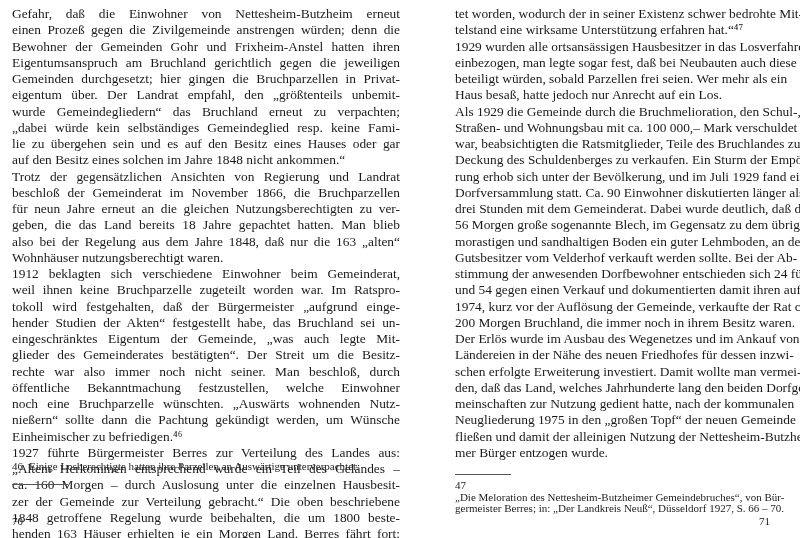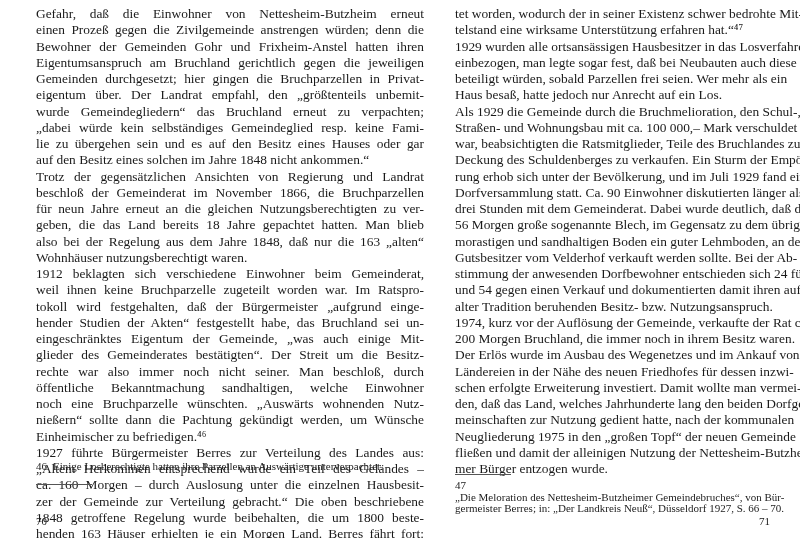--- a/index.html
+++ b/index.html
@@ -1,19 +1,19 @@
 <!DOCTYPE html>
 <html><head>
 <meta charset="utf-8">
 <style>
   html, body { margin:0; padding:0; background:#ffffff; }
   body { width:800px; height:538px; position:relative; overflow:hidden;
          font-family:"Liberation Serif", "DejaVu Serif", serif; color:#1a1a1a; }
   .page { position:absolute; top:0; height:538px; }
-  .page-left { left:0; width:400px;margin-left:24px; }
+  .page-left { left:0; width:400px; }
   .page-right { left:400px; width:400px; }
   .body-text { position:absolute; top:6px; font-size:13.4px; line-height:16.25px; }
   .page-left .body-text { left:12px; width:388px; }
   .page-right .body-text { left:55px; width:323px; }
   .line { display:block; white-space:nowrap; text-align:justify; text-align-last:justify; height:16.25px; }
   .line.last { text-align-last:left; }
   .fn-rule { position:absolute; height:1px; background:#555; width:56px; }
   .page-left .fn-rule { left:12px; top:484px; }
   .page-right .fn-rule { left:55px; top:474px; }
   .footnote { position:absolute; font-size:11px; line-height:11.5px; color:#222; }
@@ -45,24 +45,24 @@
       <span class="line">Trotz der gegensätzlichen Ansichten von Regierung und Landrat</span>
       <span class="line">beschloß der Gemeinderat im November 1866, die Bruchparzellen</span>
       <span class="line">für neun Jahre erneut an die gleichen Nutzungsberechtigten zu ver-</span>
       <span class="line">geben, die das Land bereits 18 Jahre gepachtet hatten. Man blieb</span>
       <span class="line">also bei der Regelung aus dem Jahre 1848, daß nur die 163 „alten“</span>
       <span class="line last">Wohnhäuser nutzungsberechtigt waren.</span>
       <span class="line">1912 beklagten sich verschiedene Einwohner beim Gemeinderat,</span>
       <span class="line">weil ihnen keine Bruchparzelle zugeteilt worden war. Im Ratspro-</span>
       <span class="line">tokoll wird festgehalten, daß der Bürgermeister „aufgrund einge-</span>
       <span class="line">hender Studien der Akten“ festgestellt habe, das Bruchland sei un-</span>
-      <span class="line">eingeschränktes Eigentum der Gemeinde, „was auch einige Mit-</span>
+      <span class="line">eingeschränktes Eigentum der Gemeinde, „was auch legte Mit-</span>
       <span class="line">glieder des Gemeinderates bestätigten“. Der Streit um die Besitz-</span>
       <span class="line">rechte war also immer noch nicht seiner. Man beschloß, durch</span>
-      <span class="line">öffentliche Bekanntmachung sandhaltigen, welche Einwohner</span>
+      <span class="line">öffentliche Bekanntmachung festzustellen, welche Einwohner</span>
       <span class="line">noch eine Bruchparzelle wünschten. „Auswärts wohnenden Nutz-</span>
       <span class="line">nießern“ sollte dann die Pachtung gekündigt werden, um Wünsche</span>
       <span class="line last">Einheimischer zu befriedigen.⁴⁶</span>
       <span class="line">1927 führte Bürgermeister Berres zur Verteilung des Landes aus:</span>
       <span class="line">„Altem Herkommen entsprechend wurde ein Teil des Geländes –</span>
       <span class="line">ca. 160 Morgen – durch Auslosung unter die einzelnen Hausbesit-</span>
       <span class="line">zer der Gemeinde zur Verteilung gebracht.“ Die oben beschriebene</span>
       <span class="line">1848 getroffene Regelung wurde beibehalten, die um 1800 beste-</span>
       <span class="line">henden 163 Häuser erhielten je ein Morgen Land. Berres fährt fort:</span>
     </div>
@@ -86,21 +86,20 @@
       <span class="line">war, beabsichtigten die Ratsmitglieder, Teile des Bruchlandes zur</span>
       <span class="line">Deckung des Schuldenberges zu verkaufen. Ein Sturm der Empö-</span>
       <span class="line">rung erhob sich unter der Bevölkerung, und im Juli 1929 fand eine</span>
       <span class="line">Dorfversammlung statt. Ca. 90 Einwohner diskutierten länger als</span>
       <span class="line">drei Stunden mit dem Gemeinderat. Dabei wurde deutlich, daß die</span>
       <span class="line">56 Morgen große sogenannte Blech, im Gegensatz zu dem übrigen</span>
       <span class="line">morastigen und sandhaltigen Boden ein guter Lehmboden, an den</span>
       <span class="line">Gutsbesitzer vom Velderhof verkauft werden sollte. Bei der Ab-</span>
       <span class="line">stimmung der anwesenden Dorfbewohner entschieden sich 24 für</span>
       <span class="line">und 54 gegen einen Verkauf und dokumentierten damit ihren auf</span>
-      <span class="line last">alter Tradition beruhenden Besitz- bzw. Nutzungsanspruch.</span>
       <span class="line">1974, kurz vor der Auflösung der Gemeinde, verkaufte der Rat ca.</span>
       <span class="line">200 Morgen Bruchland, die immer noch in ihrem Besitz waren.</span>
       <span class="line">Der Erlös wurde im Ausbau des Wegenetzes und im Ankauf von</span>
       <span class="line">Ländereien in der Nähe des neuen Friedhofes für dessen inzwi-</span>
       <span class="line">schen erfolgte Erweiterung investiert. Damit wollte man vermei-</span>
       <span class="line">den, daß das Land, welches Jahrhunderte lang den beiden Dorfge-</span>
       <span class="line">meinschaften zur Nutzung gedient hatte, nach der kommunalen</span>
       <span class="line">Neugliederung 1975 in den „großen Topf“ der neuen Gemeinde</span>
       <span class="line">fließen und damit der alleinigen Nutzung der Nettesheim-Butzhei-</span>
       <span class="line last">mer Bürger entzogen wurde.</span>

